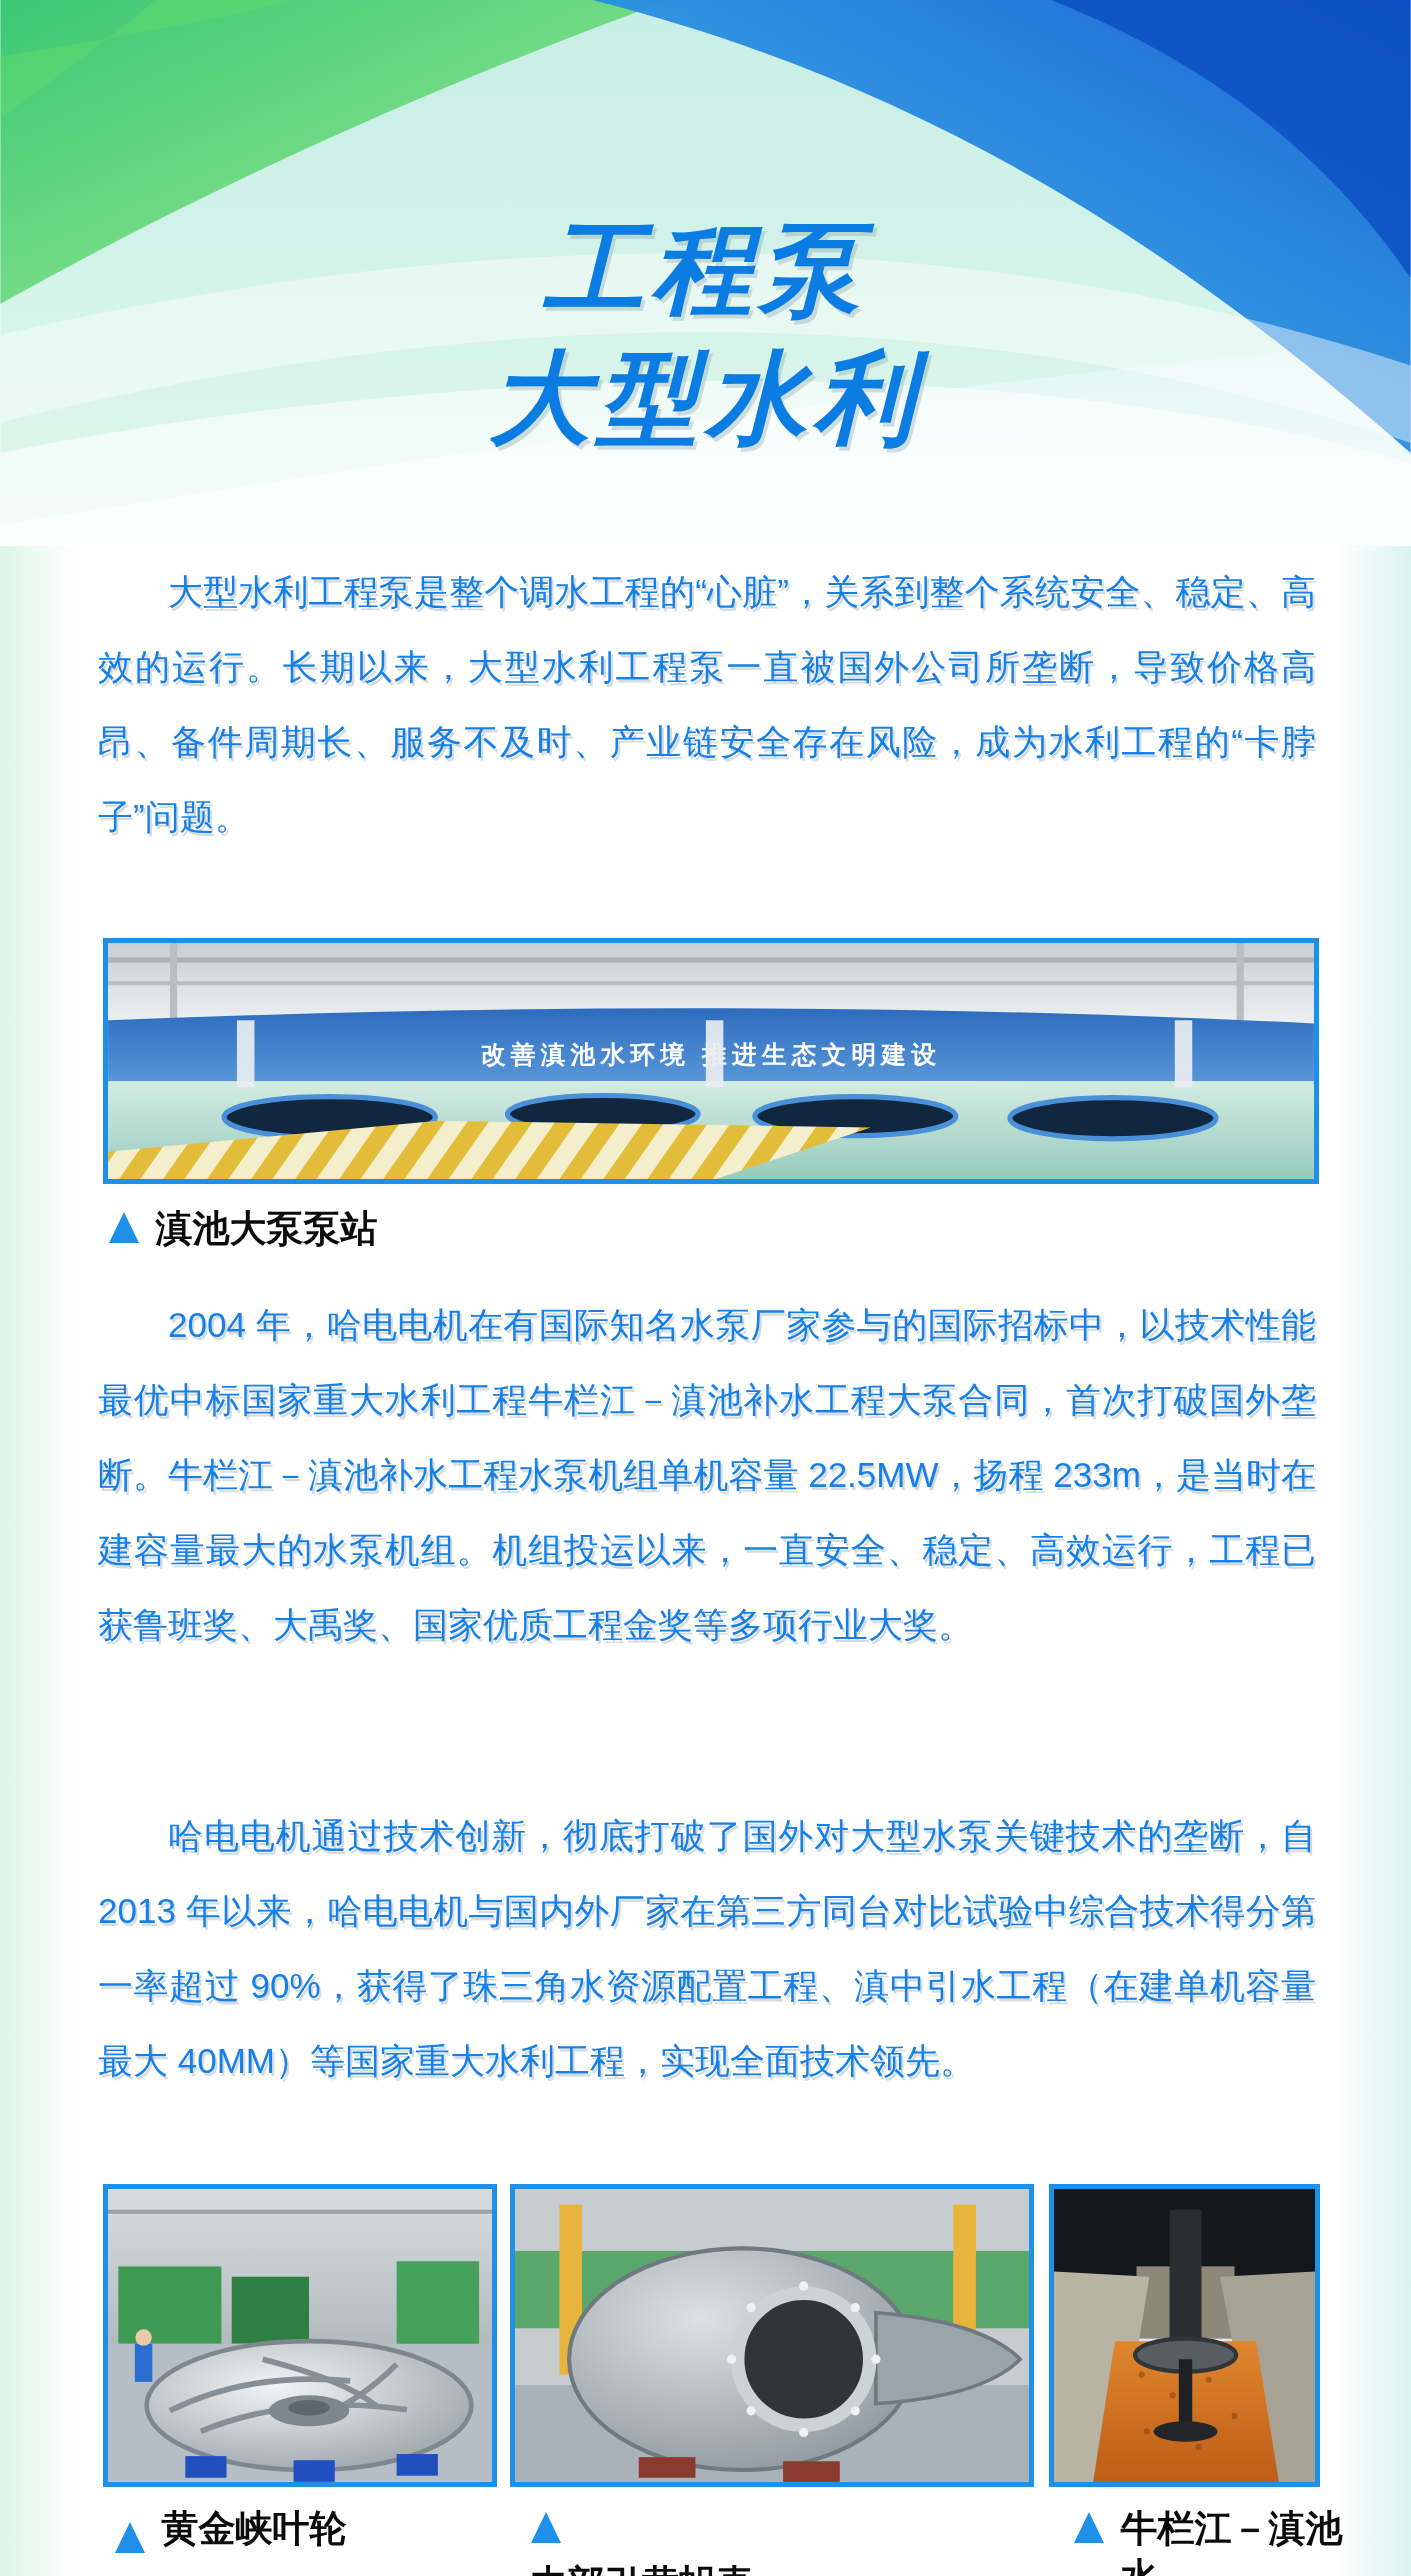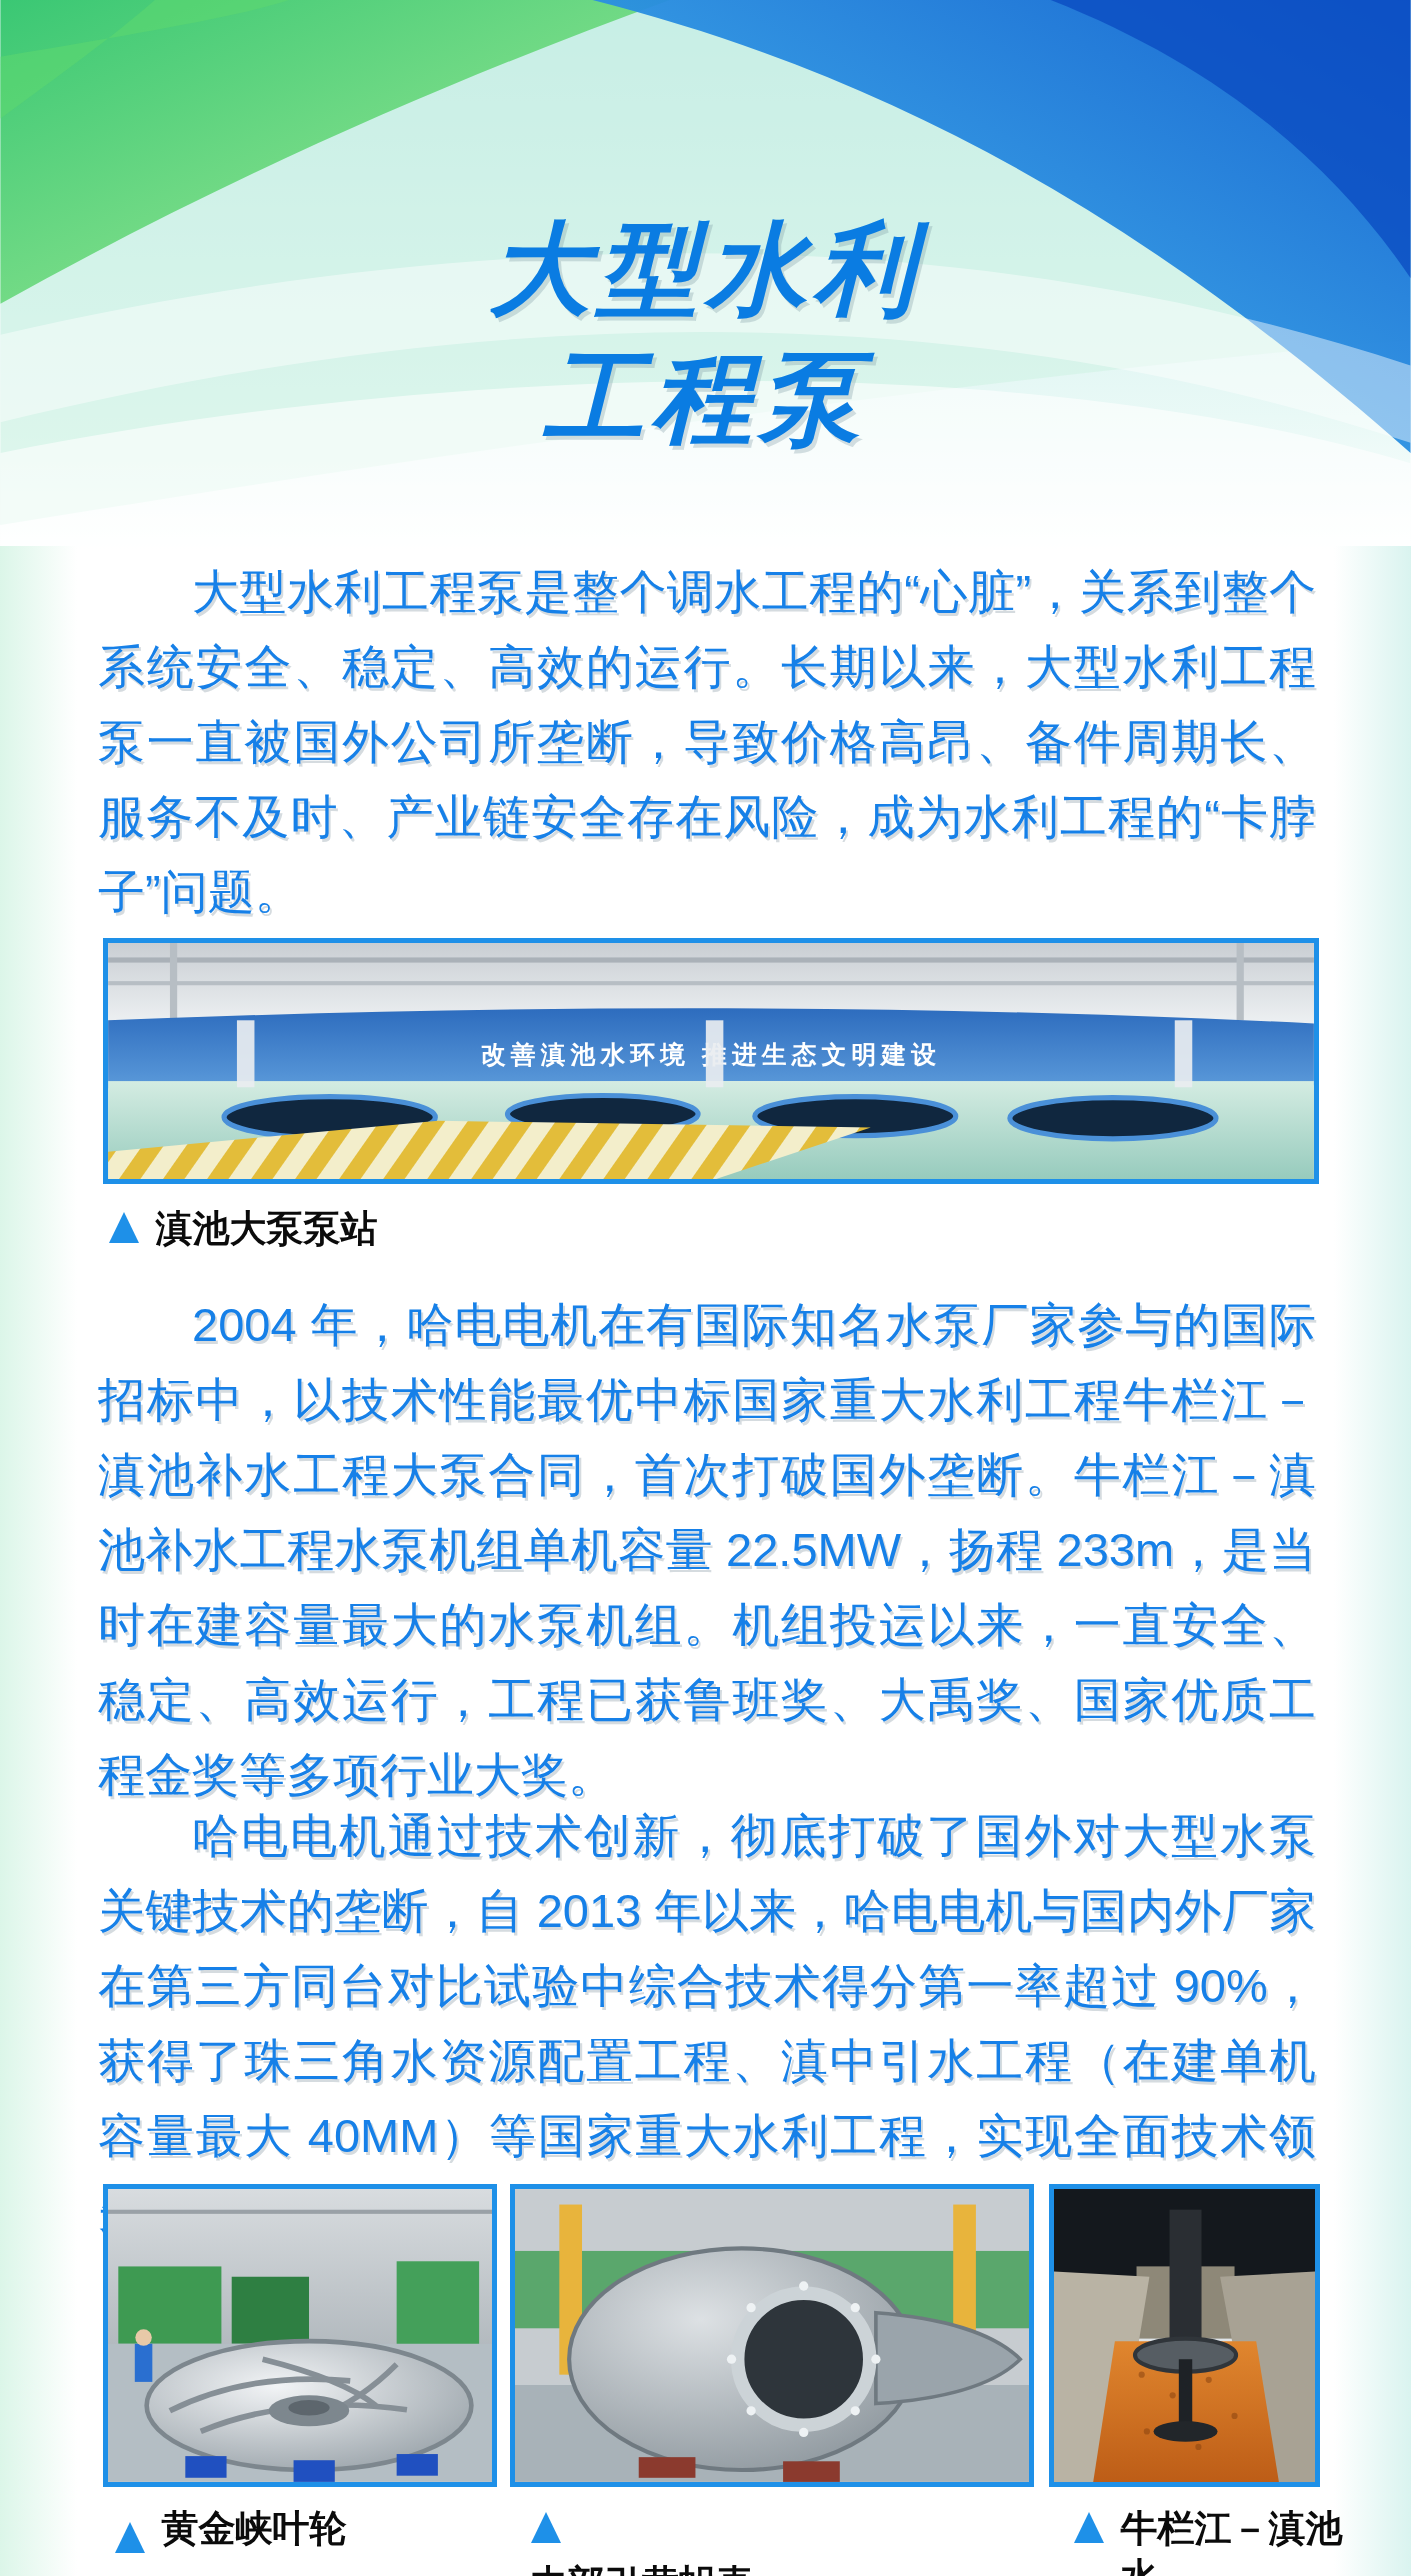--- a/index.html
+++ b/index.html
@@ -20,21 +20,21 @@
   #title-block{top:205px;left:0;width:1411px;text-align:center;}
   .title-line{
     color:#0a7ce2;font-weight:900;font-style:italic;
     font-size:101px;line-height:129px;letter-spacing:7.2px;
     text-shadow:3.1px 3.6px 0 rgba(120,150,160,.30);
   }
 
   
   .para{
     left:98px;width:1218px;color:#1680e8;
-    font-size:47px;line-height:75px;text-align:justify;text-indent:2em;
+    font-size:35px;line-height:75px;text-align:justify;text-indent:2em;
     text-shadow:2.1px 2.6px 0 rgba(145,160,170,.38);
     margin:0;
   }
   #para-1{top:554px;}
   #para-2{top:1287px;}
   #para-3{top:1798px;}
 
   
   .photo-frame{border:5.2px solid #1e90e8;background:#dfe4e8;overflow:hidden;}
   #photo-main{left:103px;top:938px;width:1206px;height:236px;}
@@ -89,22 +89,22 @@
       <path d="M2739,0 H2040 C2370,130 2590,320 2739,540 Z" fill="#0a49c0" opacity="0.75"></path>
       <path d="M0,650 C950,430 1900,430 2739,710 L2739,860 C1850,570 950,590 0,820 Z" fill="#ffffff" opacity="0.45"></path>
       <path d="M0,880 C900,700 2000,680 2739,900 L2739,1080 H0 Z" fill="#ffffff" opacity="0.6"></path>
     </svg>
   </div>
 
   <div class="abs side-tint" id="side-tint-left"></div>
   <div class="abs side-tint" id="side-tint-right"></div>
 
   <div class="abs" id="title-block">
+    <div class="title-line">工程泵</div>
     <div class="title-line">大型水利</div>
-    <div class="title-line">工程泵</div>
   </div>
 
   <p class="abs para" id="para-1">大型水利工程泵是整个调水工程的“心脏”，关系到整个系统安全、稳定、高效的运行。长期以来，大型水利工程泵一直被国外公司所垄断，导致价格高昂、备件周期长、服务不及时、产业链安全存在风险，成为水利工程的“卡脖子”问题。</p>
 
   <div class="abs photo-frame" id="photo-main">
     <svg width="1206" height="236" viewBox="0 0 2340 458">
       <defs>
         <linearGradient id="gmCeil" x1="0" y1="0" x2="0" y2="1">
           <stop offset="0" stop-color="#c9ced3"></stop>
             <stop offset="1" stop-color="#eef1f3"></stop>

